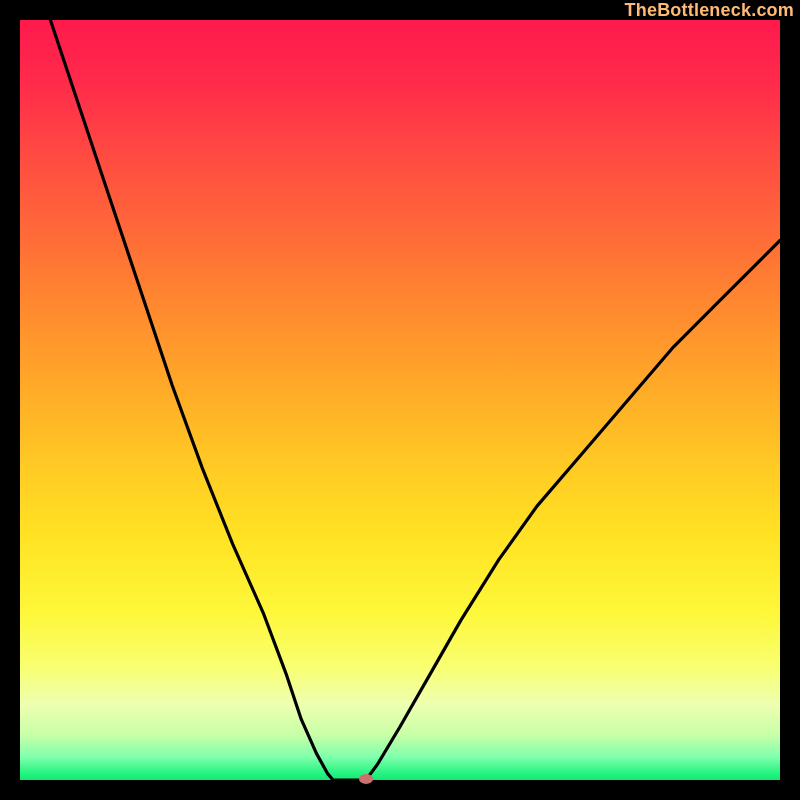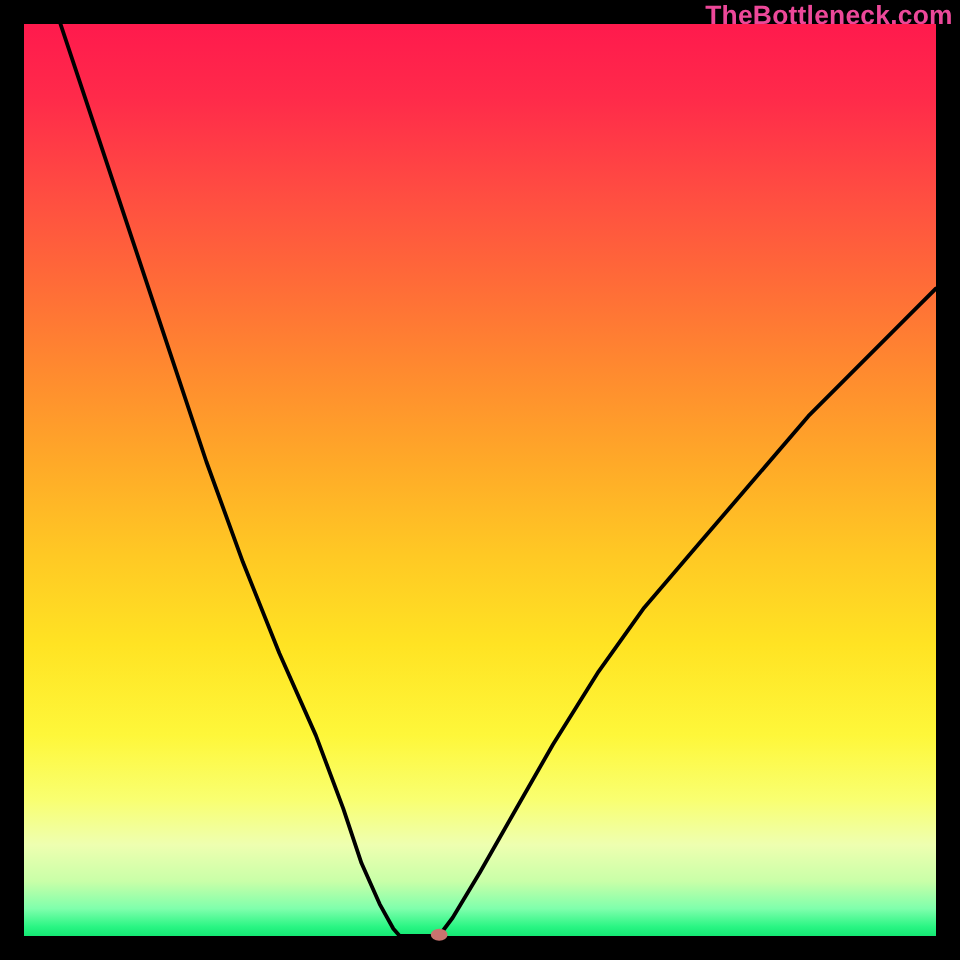--- a/index.html
+++ b/index.html
@@ -56,23 +56,23 @@
     width: 14px;
     height: 10px;
     border-radius: 50%;
     background: #c9736f;
   }
   .watermark {
     position: absolute;
     top: 0px;
     right: 6px;
     font-family: Arial, Helvetica, sans-serif;
-    font-size: 22px;
+    font-size: 18px;
     font-weight: 600;
-    color: #ec4899;
+    color: #fdba74;
     letter-spacing: 0.2px;
   }
 </style>
 </head>
 <body>
 
 <div class="watermark">TheBottleneck.com</div>
 
 <div class="frame">
   <div class="gradient"></div>

